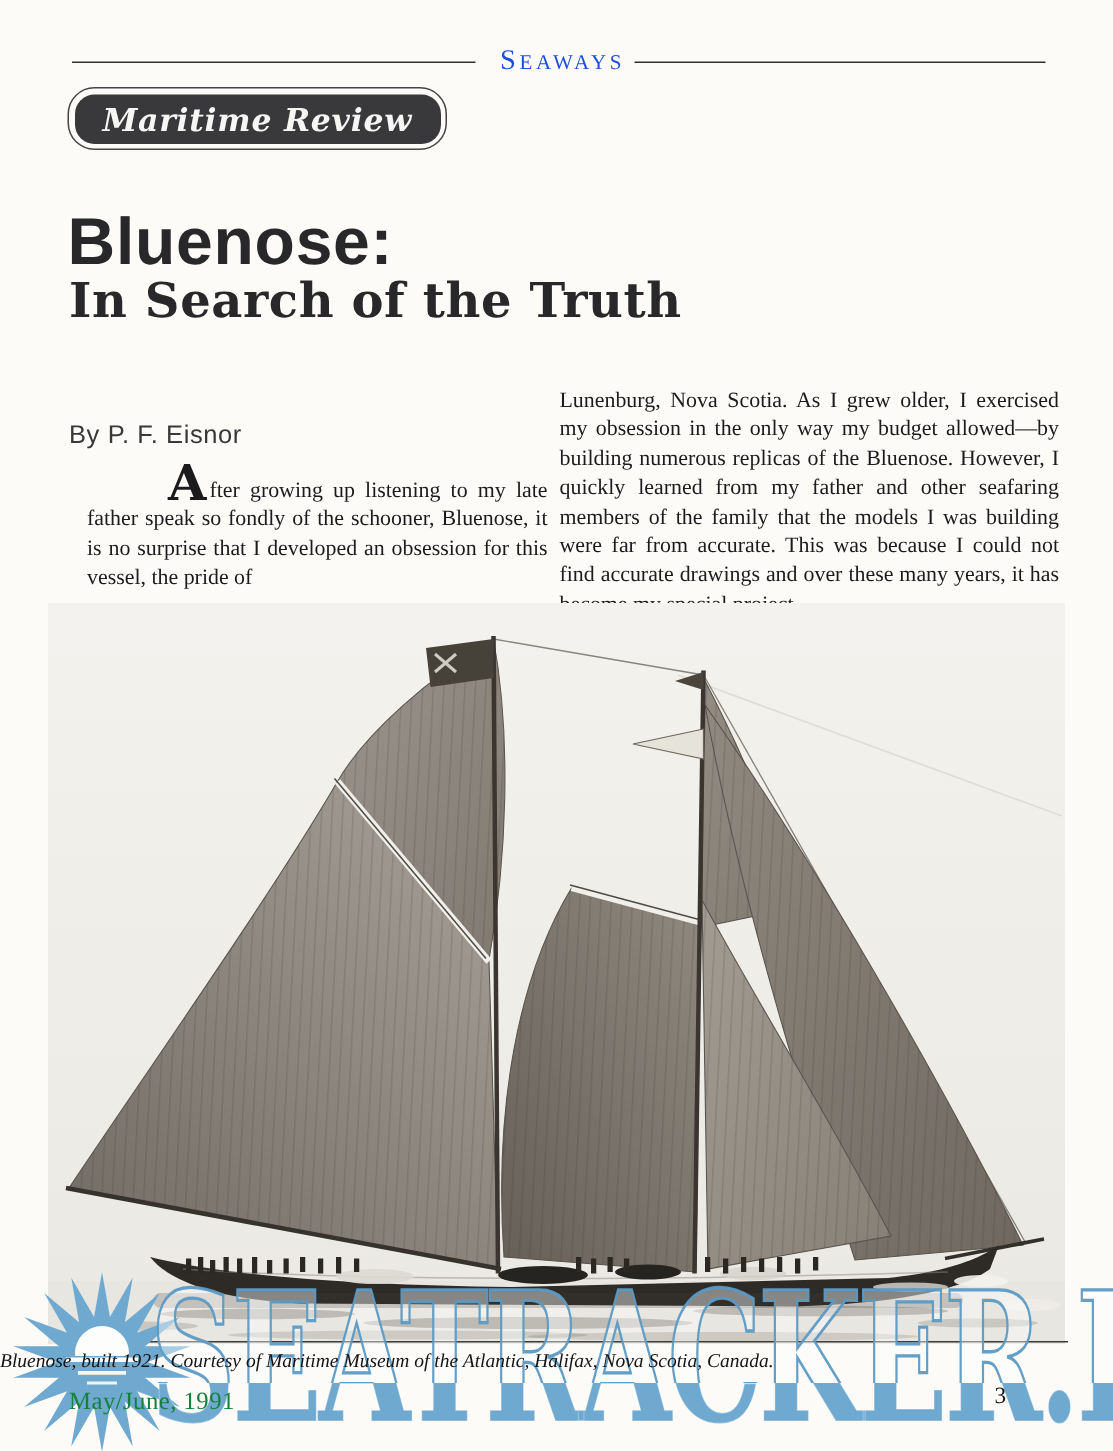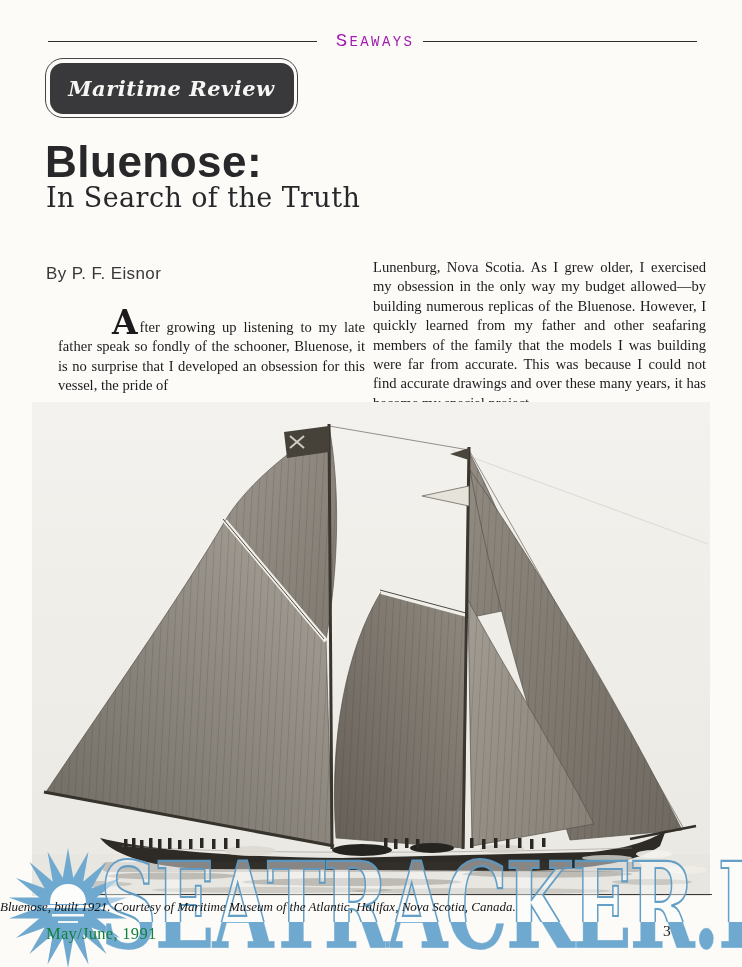--- a/index.html
+++ b/index.html
@@ -8,38 +8,38 @@
     position:relative; width:742px; height:967px; overflow:hidden;
     background:#fcfbf8; font-family:"Liberation Serif", serif; color:#1d1d1f;
   }
   .abs{ position:absolute; }
 
   
   .mast-rule{ height:1.4px; background:#2f2f2f; top:41px; z-index:2; }
   .mast-rule.left{ left:48px; width:269px; }
   .mast-rule.right{ left:423px; width:274px; }
   .mast-word{ top:30px; left:325px; width:100px; text-align:center;
-    font-family:Liberation Mono, monospace; color:#a21caf; letter-spacing:2.4px; }
+    font-family:Liberation Serif, serif; color:#1d4ed8; letter-spacing:2.4px; }
   .mast-word .big{ font-size:19px; }
   .mast-word .small{ font-size:14px; }
 
   
-  .badge-outer{ left:45px; top:58px; width:253px; height:60px;
+  .badge-outer{ left:45px; top:58px; width:253px; height:42px;
     border:1.5px solid #454547; border-radius:18px; z-index:2; }
   .badge-inner{ position:absolute; left:3.5px; right:3.5px; top:3.5px; bottom:3.5px;
     background:#39393b; border-radius:13px; display:flex; align-items:center; justify-content:center; }
   .badge-inner span{ font-family:"DejaVu Serif", serif; font-style:italic; font-weight:bold;
     font-size:21px; color:#f6f6f4; letter-spacing:.5px; }
 
   
   .title1{ left:45px; top:140px; font-family:Liberation Sans, sans-serif; font-weight:bold;
     font-size:44px; line-height:1; color:#28282b; letter-spacing:.5px; }
-  .title2{ left:46px; top:184px; font-family:"DejaVu Serif", serif; font-weight:normal;
-    font-size:27px; line-height:1; color:#28282b; letter-spacing:.4px; }
-  .byline{ left:46px; top:264px; font-family:"Liberation Sans", sans-serif;
+  .title2{ left:46px; top:184px; font-family:"DejaVu Serif", serif; font-weight:bold;
+    font-size:32px; line-height:1; color:#28282b; letter-spacing:.4px; }
+  .byline{ left:46px; top:280px; font-family:"Liberation Sans", sans-serif;
     font-size:17px; color:#38383a; letter-spacing:.4px; }
 
   
   .col{ font-size:14.6px; line-height:19.4px; text-align:justify; color:#1b1b1d; }
   .col-left{ left:58px; top:318px; width:307px; text-indent:54px; }
   .col-right{ left:373px; top:258px; width:333px; }
   .it{ }
   .dropcap{ font-size:33px; font-weight:bold; line-height:0; position:relative; top:2px;
     margin-right:2px; font-family:"DejaVu Serif", serif; }
 

